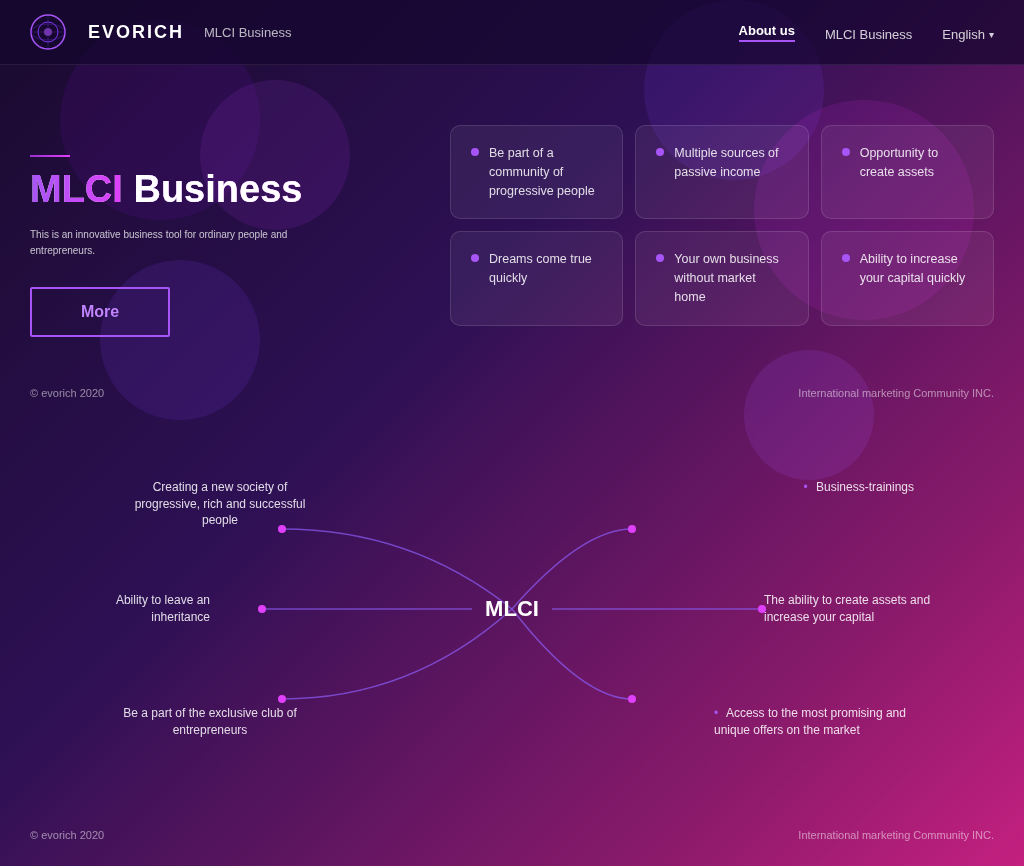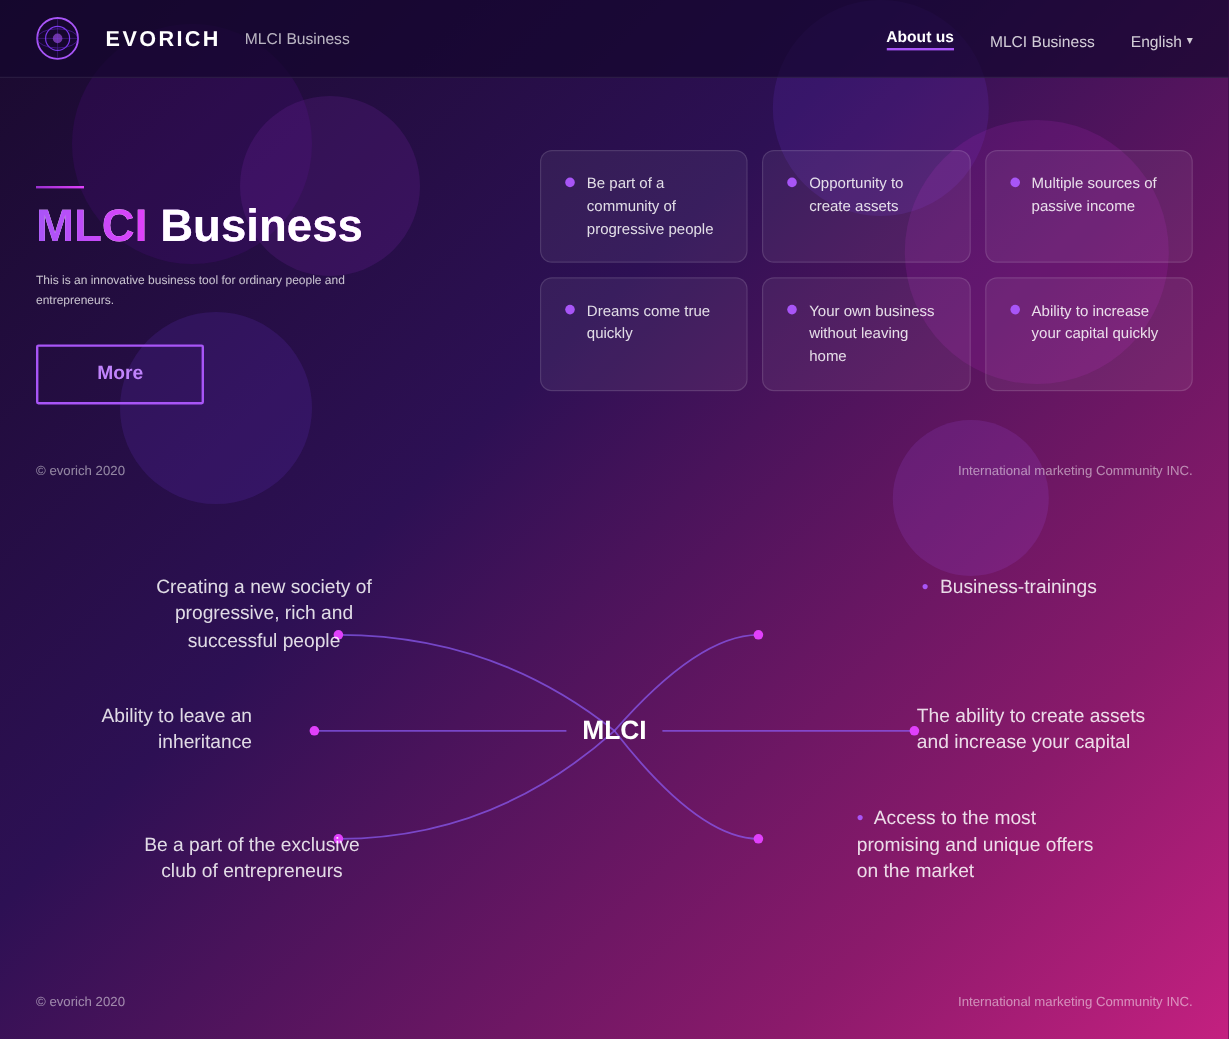--- a/index.html
+++ b/index.html
@@ -227,21 +227,21 @@
       font-size: 22px;
       font-weight: 700;
       color: #fff;
       text-align: center;
       z-index: 2;
     }
 
     
     .mm-node {
       position: absolute;
-      font-size: 16px;
+      font-size: 12px;
       color: rgba(255,255,255,0.85);
       line-height: 1.4;
       z-index: 2;
     }
     .mm-node.with-dot::before {
       content: '•';
       color: #a855f7;
       margin-right: 5px;
     }
     .mm-node-top-left {
@@ -342,33 +342,33 @@
       <button class="hero-btn">More</button>
     </div>
 
     <div class="features-grid">
       <div class="feature-card">
         <div class="feature-dot"></div>
         <span class="feature-text">Be part of a community of progressive people</span>
       </div>
       <div class="feature-card">
         <div class="feature-dot"></div>
+        <span class="feature-text">Multiple sources of passive income</span>
+      </div>
+      <div class="feature-card">
+        <div class="feature-dot"></div>
         <span class="feature-text">Opportunity to create assets</span>
       </div>
       <div class="feature-card">
         <div class="feature-dot"></div>
-        <span class="feature-text">Multiple sources of passive income</span>
-      </div>
-      <div class="feature-card">
-        <div class="feature-dot"></div>
         <span class="feature-text">Dreams come true quickly</span>
       </div>
       <div class="feature-card">
         <div class="feature-dot"></div>
-        <span class="feature-text">Your own business without leaving home</span>
+        <span class="feature-text">Your own business without market home</span>
       </div>
       <div class="feature-card">
         <div class="feature-dot"></div>
         <span class="feature-text">Ability to increase your capital quickly</span>
       </div>
     </div>
   </div>
 
   <div class="footer-bar">
     <span>© evorich 2020</span>

